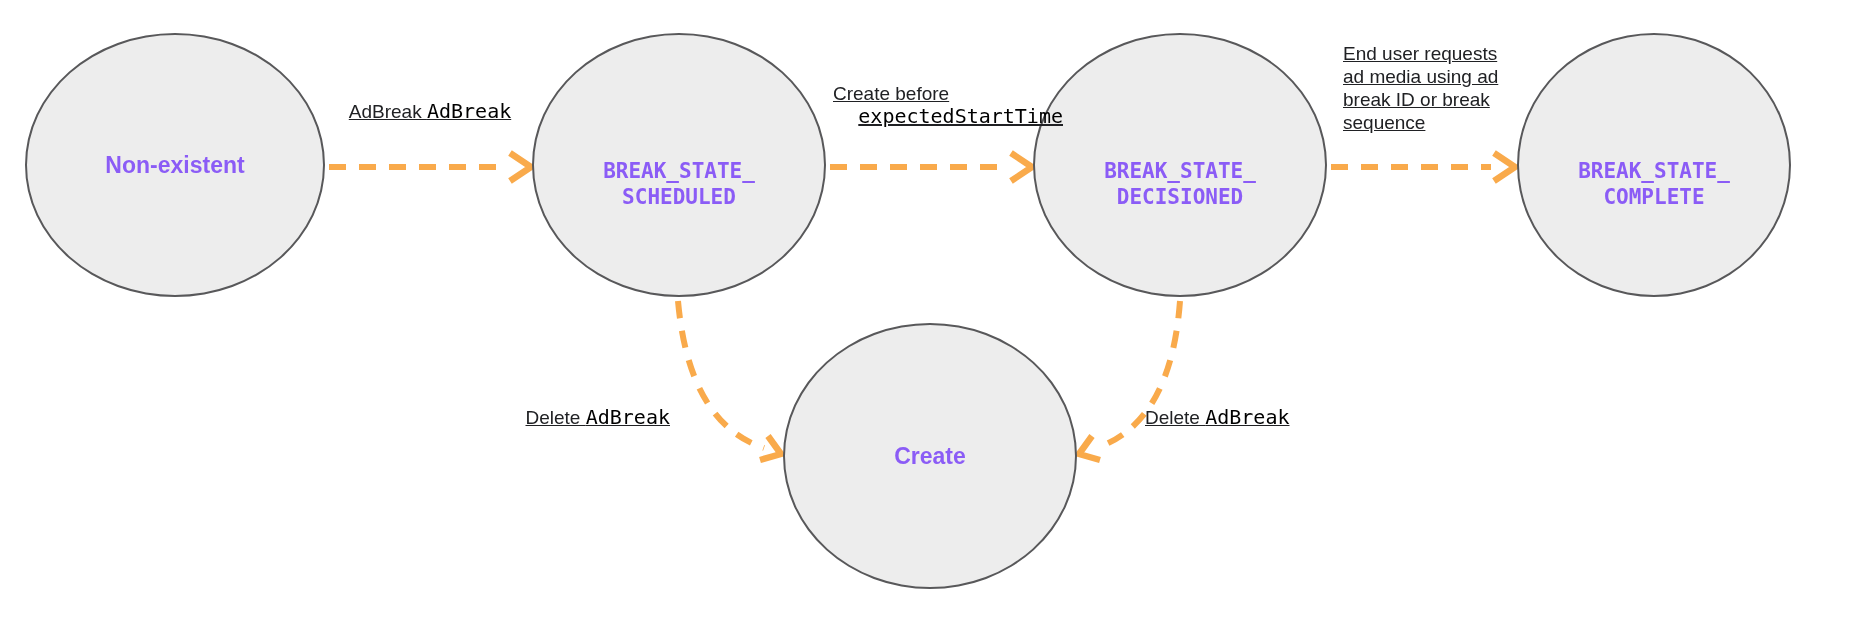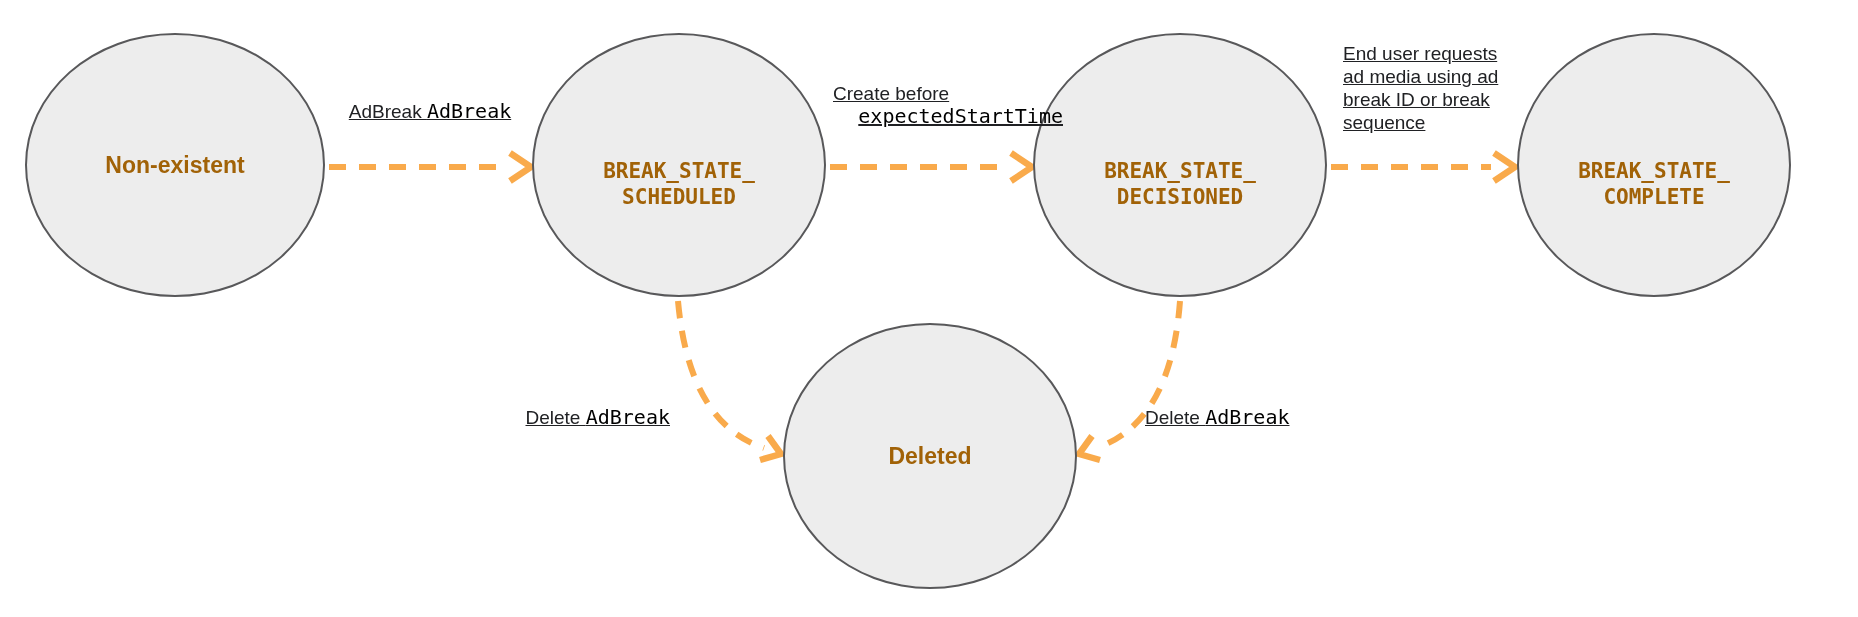--- a/index.html
+++ b/index.html
@@ -14,21 +14,21 @@
   .edge-dash { fill:none; stroke:var(--arrow); stroke-width:6; stroke-dasharray:17 13; }
   .edge-head { fill:none; stroke:var(--arrow); stroke-width:6.5; stroke-linejoin:miter; stroke-linecap:butt; }
   .node {
     position:absolute; box-sizing:border-box;
     border-radius:50%;
     background:var(--node-fill);
     border:2px solid var(--node-stroke);
     display:flex; align-items:center; justify-content:center;
     text-align:center;
   }
-  .node-label { color:#a16207; white-space:pre-line; }
+  .node-label { color:#8b5cf6; white-space:pre-line; }
   .node-label.sans { font-family:"Liberation Sans", sans-serif; font-weight:700; font-size:23px; line-height:27px; }
   .node-label.mono { font-family:"DejaVu Sans Mono", monospace; font-weight:700; font-size:21px; line-height:26px;margin-top:38px; }
   .edge-label {
     position:absolute;
     color:var(--text);
     font-size:19px; line-height:23px;
     font-family:"Liberation Sans", sans-serif;
     text-decoration:underline;
   }
   .edge-label code {
@@ -87,21 +87,21 @@
     <span class="node-label mono">BREAK_STATE_
 DECISIONED</span>
   </div>
 
   <div class="node" id="node-complete">
     <span class="node-label mono">BREAK_STATE_
 COMPLETE</span>
   </div>
 
   <div class="node" id="node-deleted">
-    <span class="node-label sans">Deleted</span>
+    <span class="node-label sans">Create</span>
   </div>
 
   <div class="edge-label" id="lbl-create">
     <span>AdBreak </span><code>AdBreak</code>
   </div>
 
   <div class="edge-label" id="lbl-shortly">
     <span>Create before</span><code class="block">expectedStartTime</code>
   </div>
 

